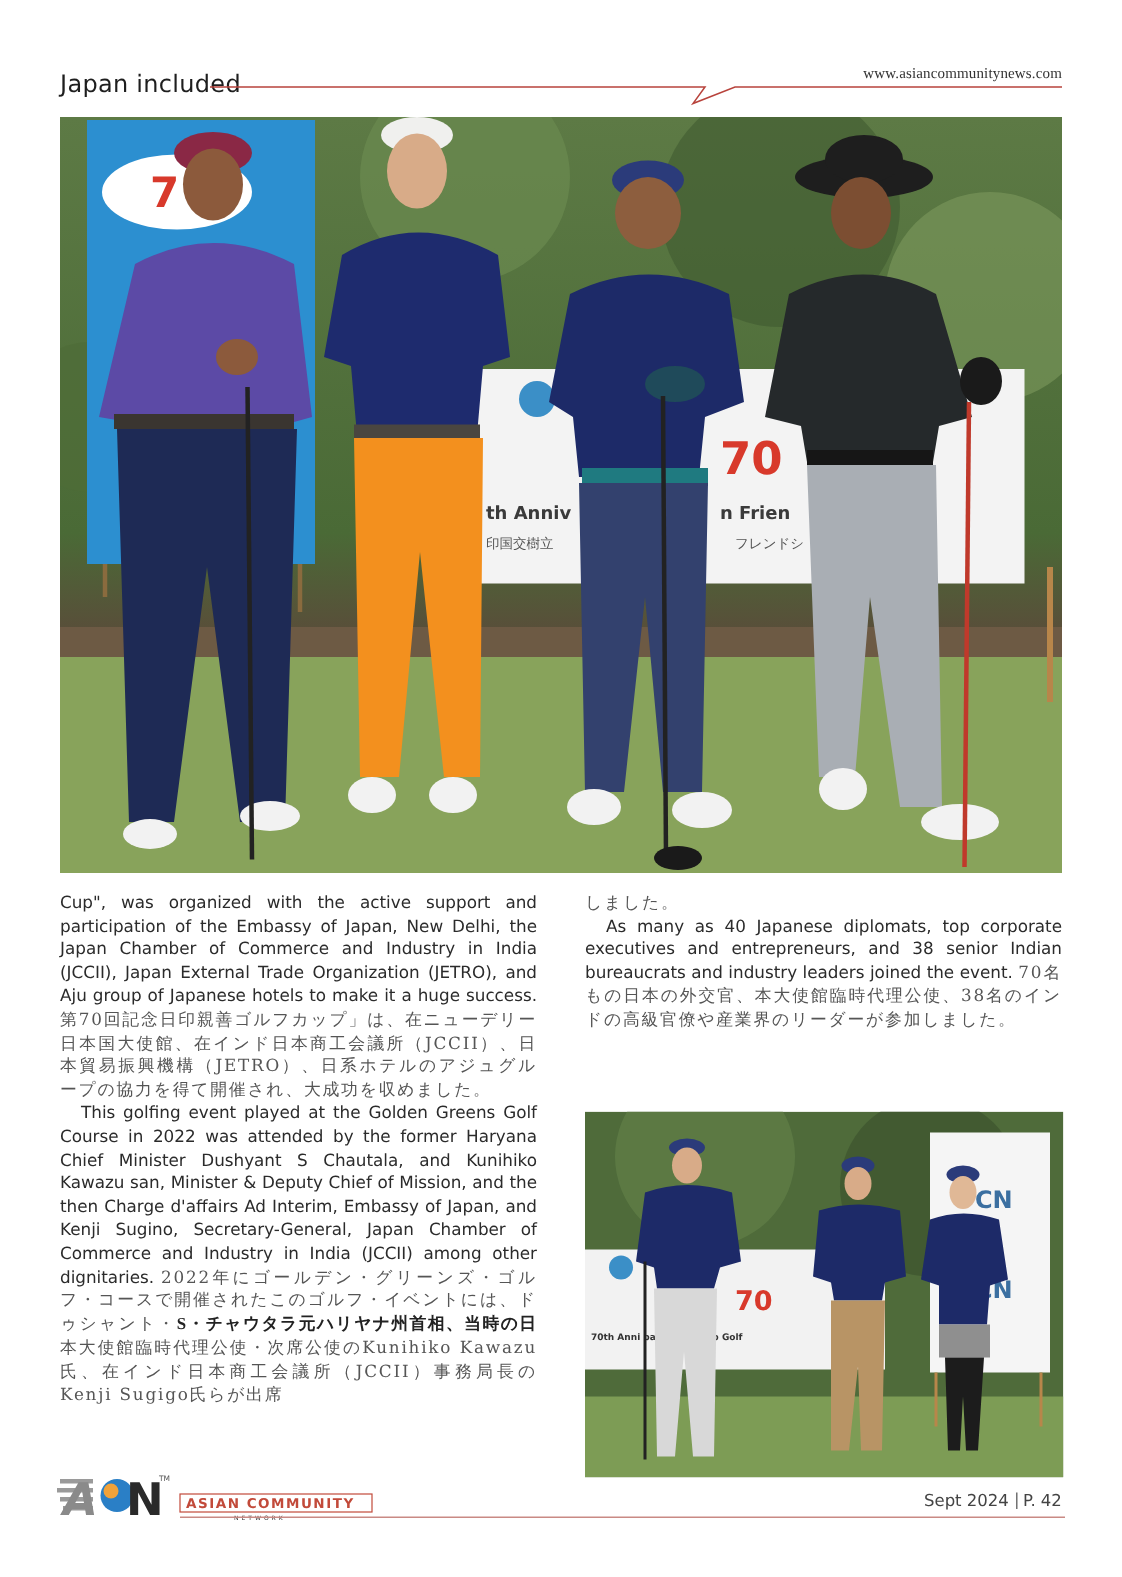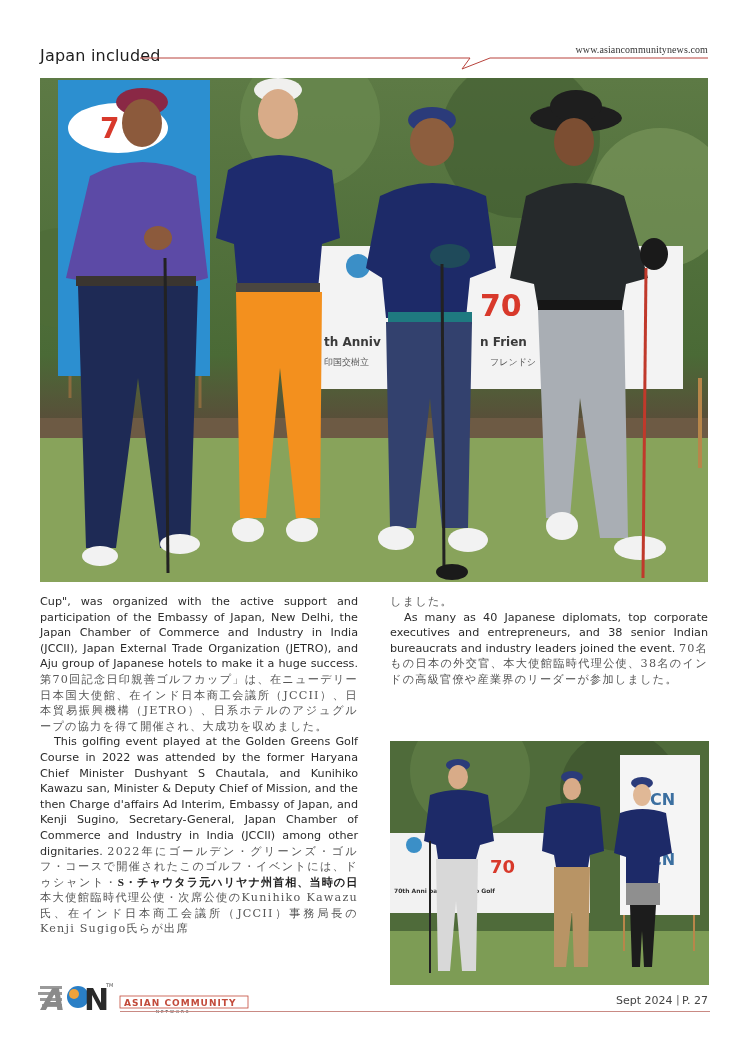--- a/index.html
+++ b/index.html
@@ -186,13 +186,13 @@
     <text x="46" y="30" font-size="30" font-weight="bold" fill="#2a2a2a" font-family="DejaVu Sans, sans-serif">N</text>
     <text x="68" y="7" font-size="5" fill="#555" font-family="DejaVu Sans, sans-serif">TM</text>
   </g>
   <rect x="82" y="16" width="128" height="12" fill="none" stroke="#c24a3a" stroke-width="0.8"></rect>
   <text x="86" y="25.5" font-size="9" font-weight="bold" fill="#c24a3a" letter-spacing="1" font-family="DejaVu Sans, sans-serif">ASIAN COMMUNITY</text>
   <text x="118" y="33" font-size="4" fill="#333" letter-spacing="2" font-family="DejaVu Sans, sans-serif">NETWORK</text>
 </svg>
 <div class="footer-line"></div>
 <div class="footer-date">Sept 2024</div>
 <div class="footer-sep">|</div>
-<div class="footer-page">P. 27</div>
+<div class="footer-page">P. 42</div>
 
 </body></html>

